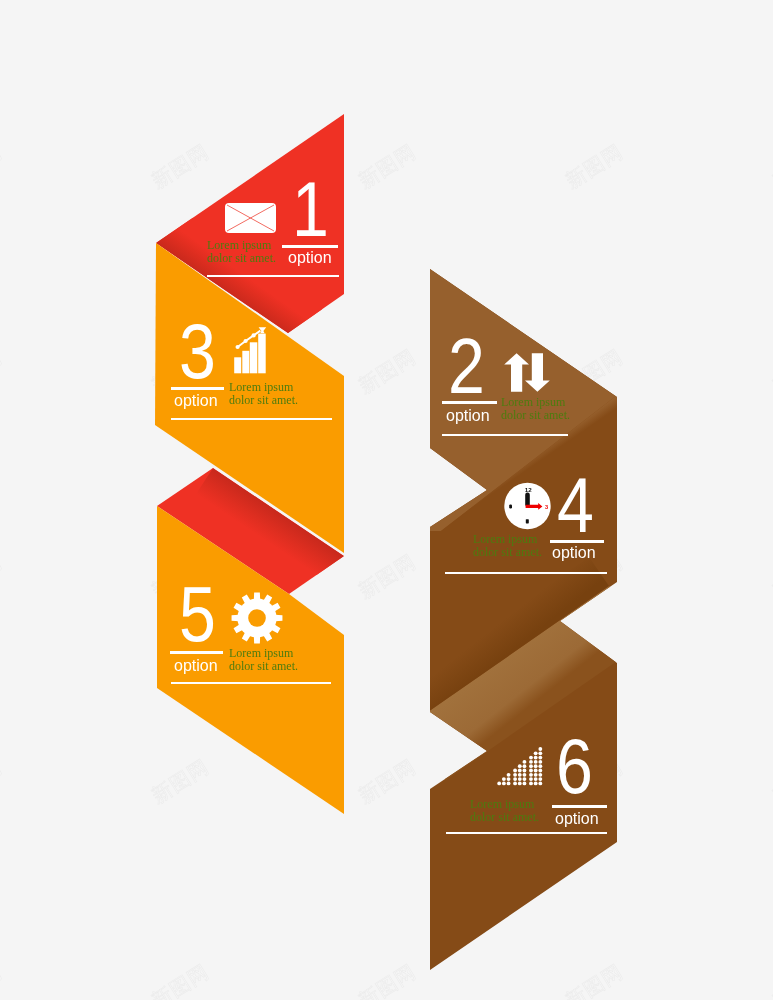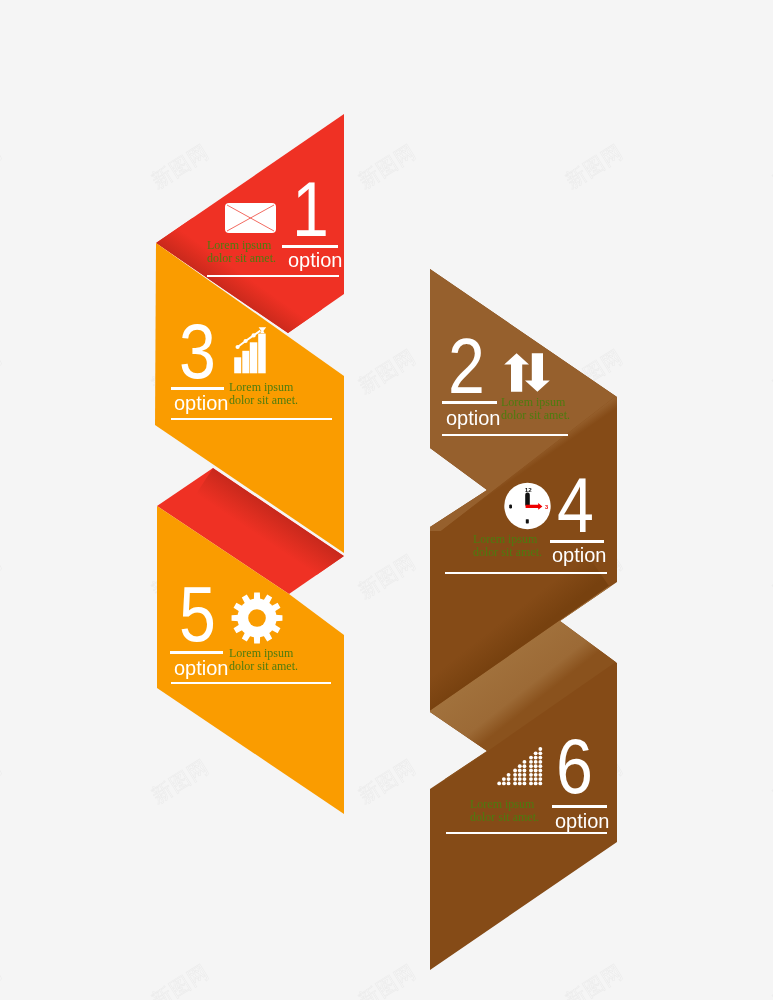--- a/index.html
+++ b/index.html
@@ -10,21 +10,21 @@
 .layer{position:absolute;left:0;top:0;}
 #wm-layer{position:absolute;left:0;top:0;width:773px;height:1000px;pointer-events:none;z-index:1;}
 .wm{position:absolute;color:#f7f7f7;font-family:"DejaVu Sans",sans-serif;font-size:20px;
     transform:rotate(-32deg);transform-origin:50% 50%;white-space:nowrap;user-select:none;font-weight:400;
     letter-spacing:1px;-webkit-text-stroke:0.6px #ebebeb;}
 #ribbons{z-index:2;}
 #content{position:absolute;left:0;top:0;width:773px;height:1000px;z-index:3;}
 .num{font-family:"Liberation Sans",sans-serif;font-weight:400;line-height:1;font-size:78px;
      position:absolute;color:#fff;white-space:nowrap;display:inline-block;
      transform:scaleX(0.85);transform-origin:left top;}
-.opt{font-family:"Liberation Sans",sans-serif;font-size:20px;line-height:1;position:absolute;color:#fff;white-space:nowrap;font-weight:400;}
+.opt{font-family:"Liberation Sans",sans-serif;font-size:16px;line-height:1;position:absolute;color:#fff;white-space:nowrap;font-weight:400;}
 .bd{font-family:Liberation Serif, serif;font-size:12px;line-height:1;position:absolute;color:#4d7c0f;white-space:nowrap;}
 .rule{position:absolute;background:#fff;height:2px;}
 .ico{position:absolute;}
 </style>
 </head>
 <body>
 
 <div id="stage">
 
   <div id="wm-layer">

